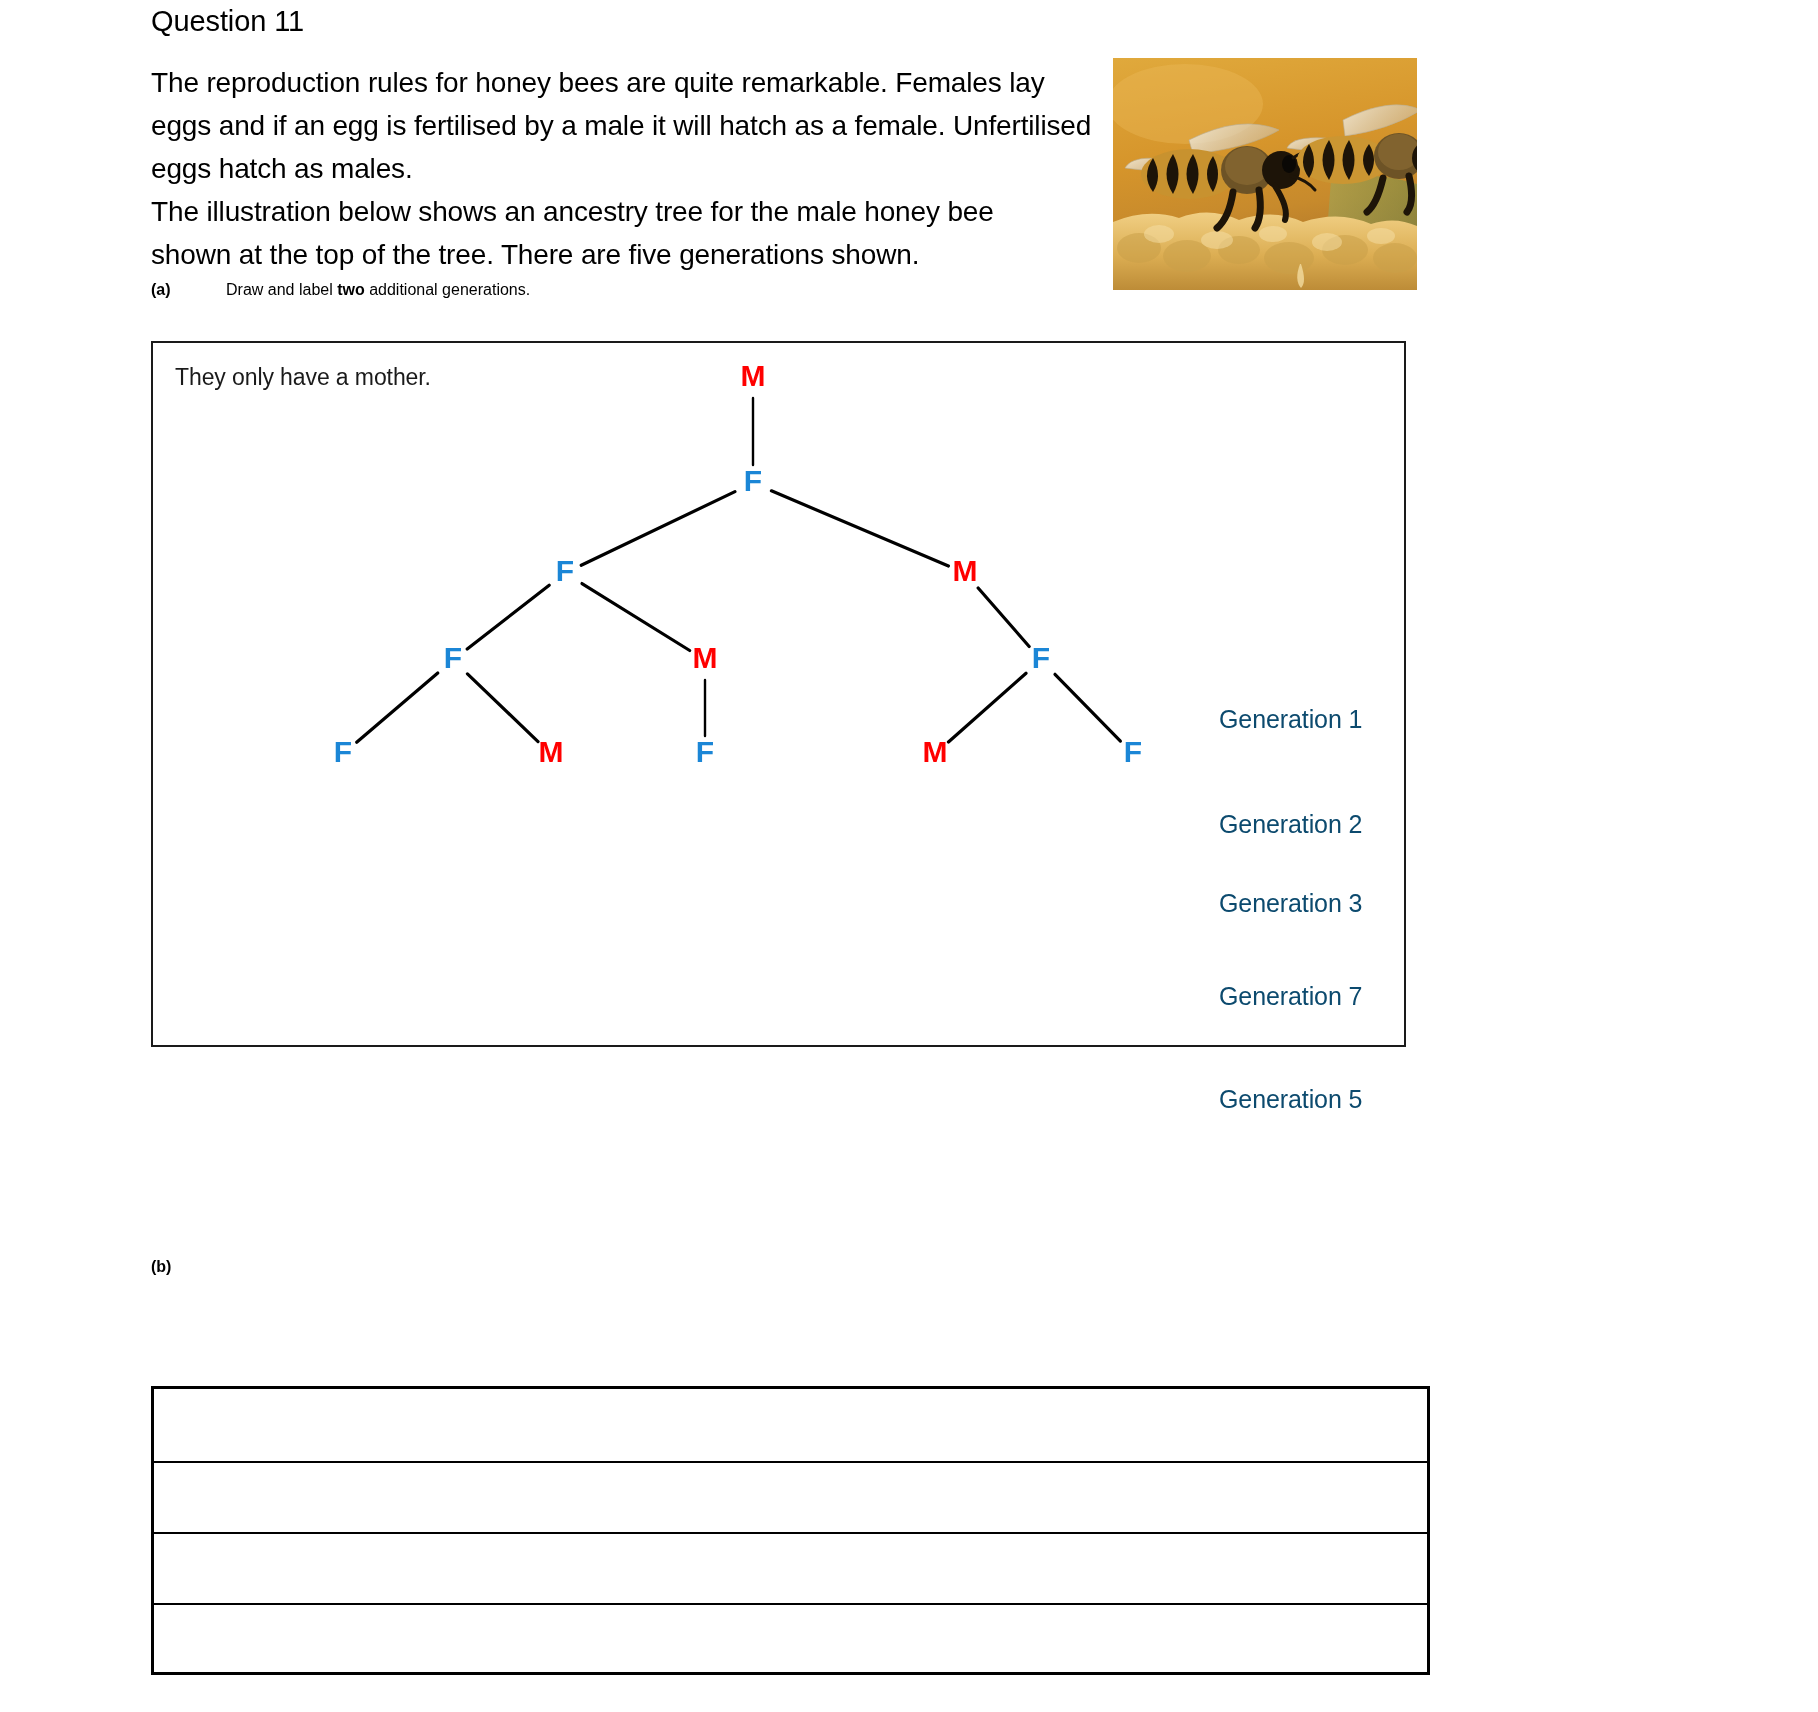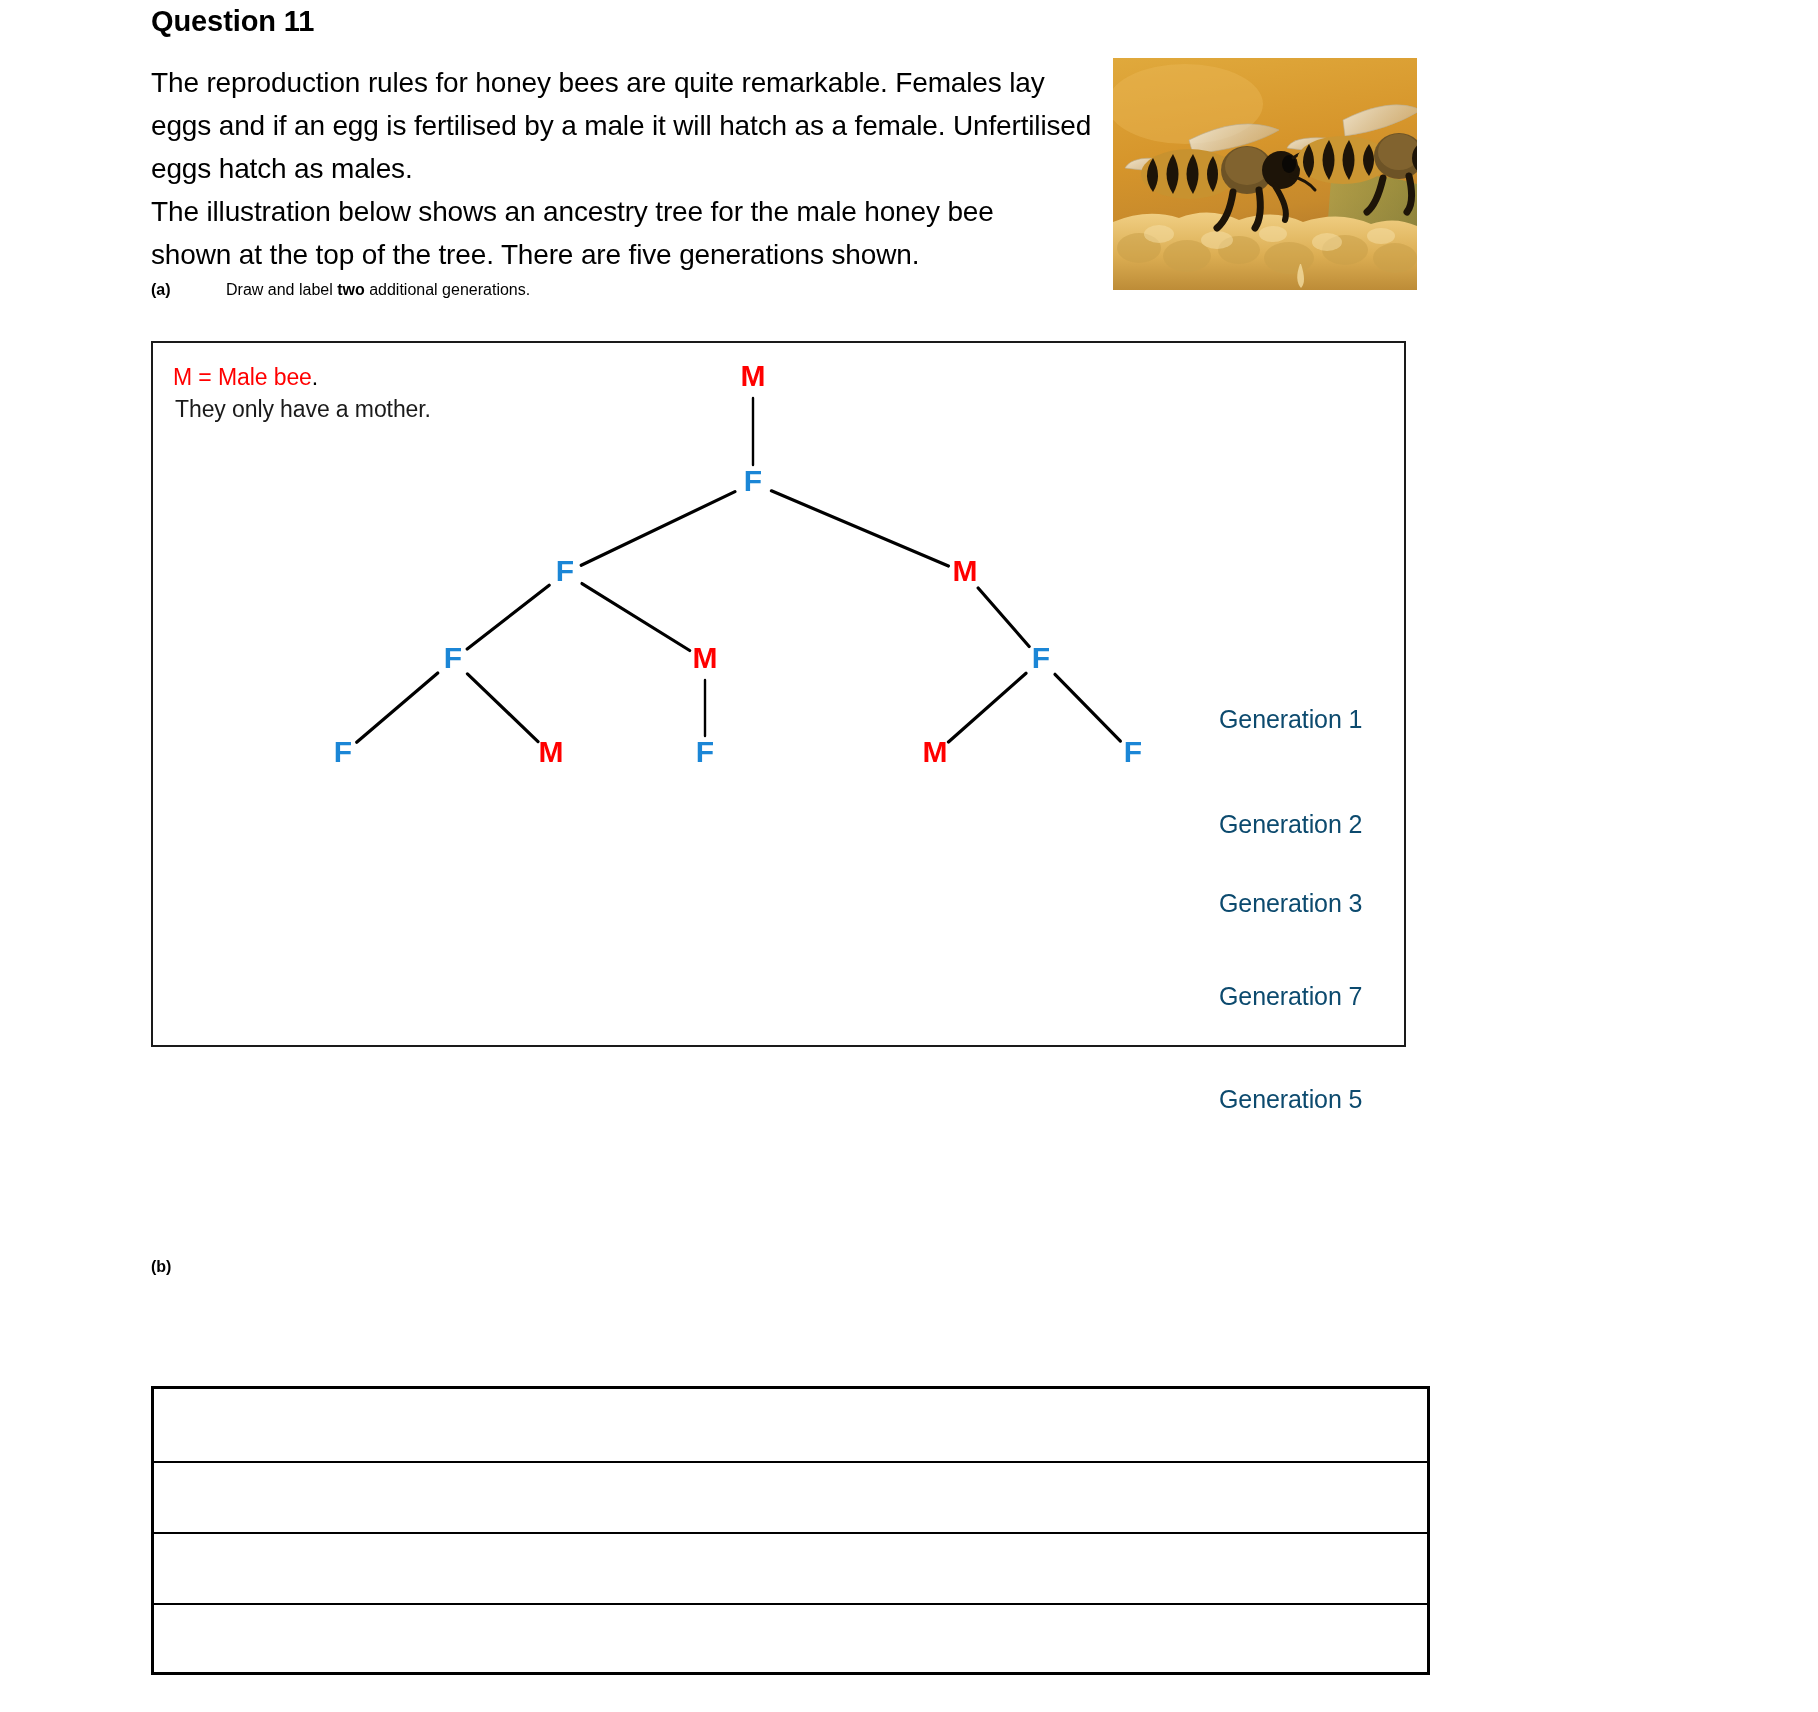--- a/index.html
+++ b/index.html
@@ -22,21 +22,21 @@
     width: 1818px;
     height: 1712px;
   }
 
   
   .q-title {
     position: absolute;
     left: 151px;
     top: 4px;
     font-size: 29px;
-    font-weight: bold;
+    font-weight: normal;
     letter-spacing: -0.1px;
     line-height: 34px;
   }
 
   
   .para {
     position: absolute;
     font-size: 28px;
     line-height: 43px;
     letter-spacing: -0.15px;
@@ -273,23 +273,20 @@
   </div>
 
   <div class="part-label part-a-label">(a)</div>
   <div class="part-text part-a-text">
     <span>Draw and label </span><span class="bold">two</span><span> additional generations.</span>
   </div>
 
   <div class="diagram-box">
 
     <div class="legend">
-      <div class="legend-line">
-        <span class="legend-key-male">M = Male bee</span><span>.</span>
-      </div>
       <div class="legend-line legend-sub">They only have a mother.</div>
       <div class="legend-gap"></div>
     </div>
 
     <svg class="tree-svg" viewBox="0 0 1251 702">
       <g id="tree-edges">
           <line x1="600" y1="55" x2="600" y2="122" class="edge edge-thin"></line>
           <line x1="581.9605645340338" y1="148.63589995711152" x2="428.2354919193696" y2="222.22769003859963" class="edge"></line>
           <line x1="618.4097428984549" y1="147.81545689085348" x2="795.4312313913906" y2="222.96608879823185" class="edge"></line>
           <line x1="396.2053650969143" y1="242.26904675507546" x2="314.2151714127771" y2="305.95785792043205" class="edge"></line>

